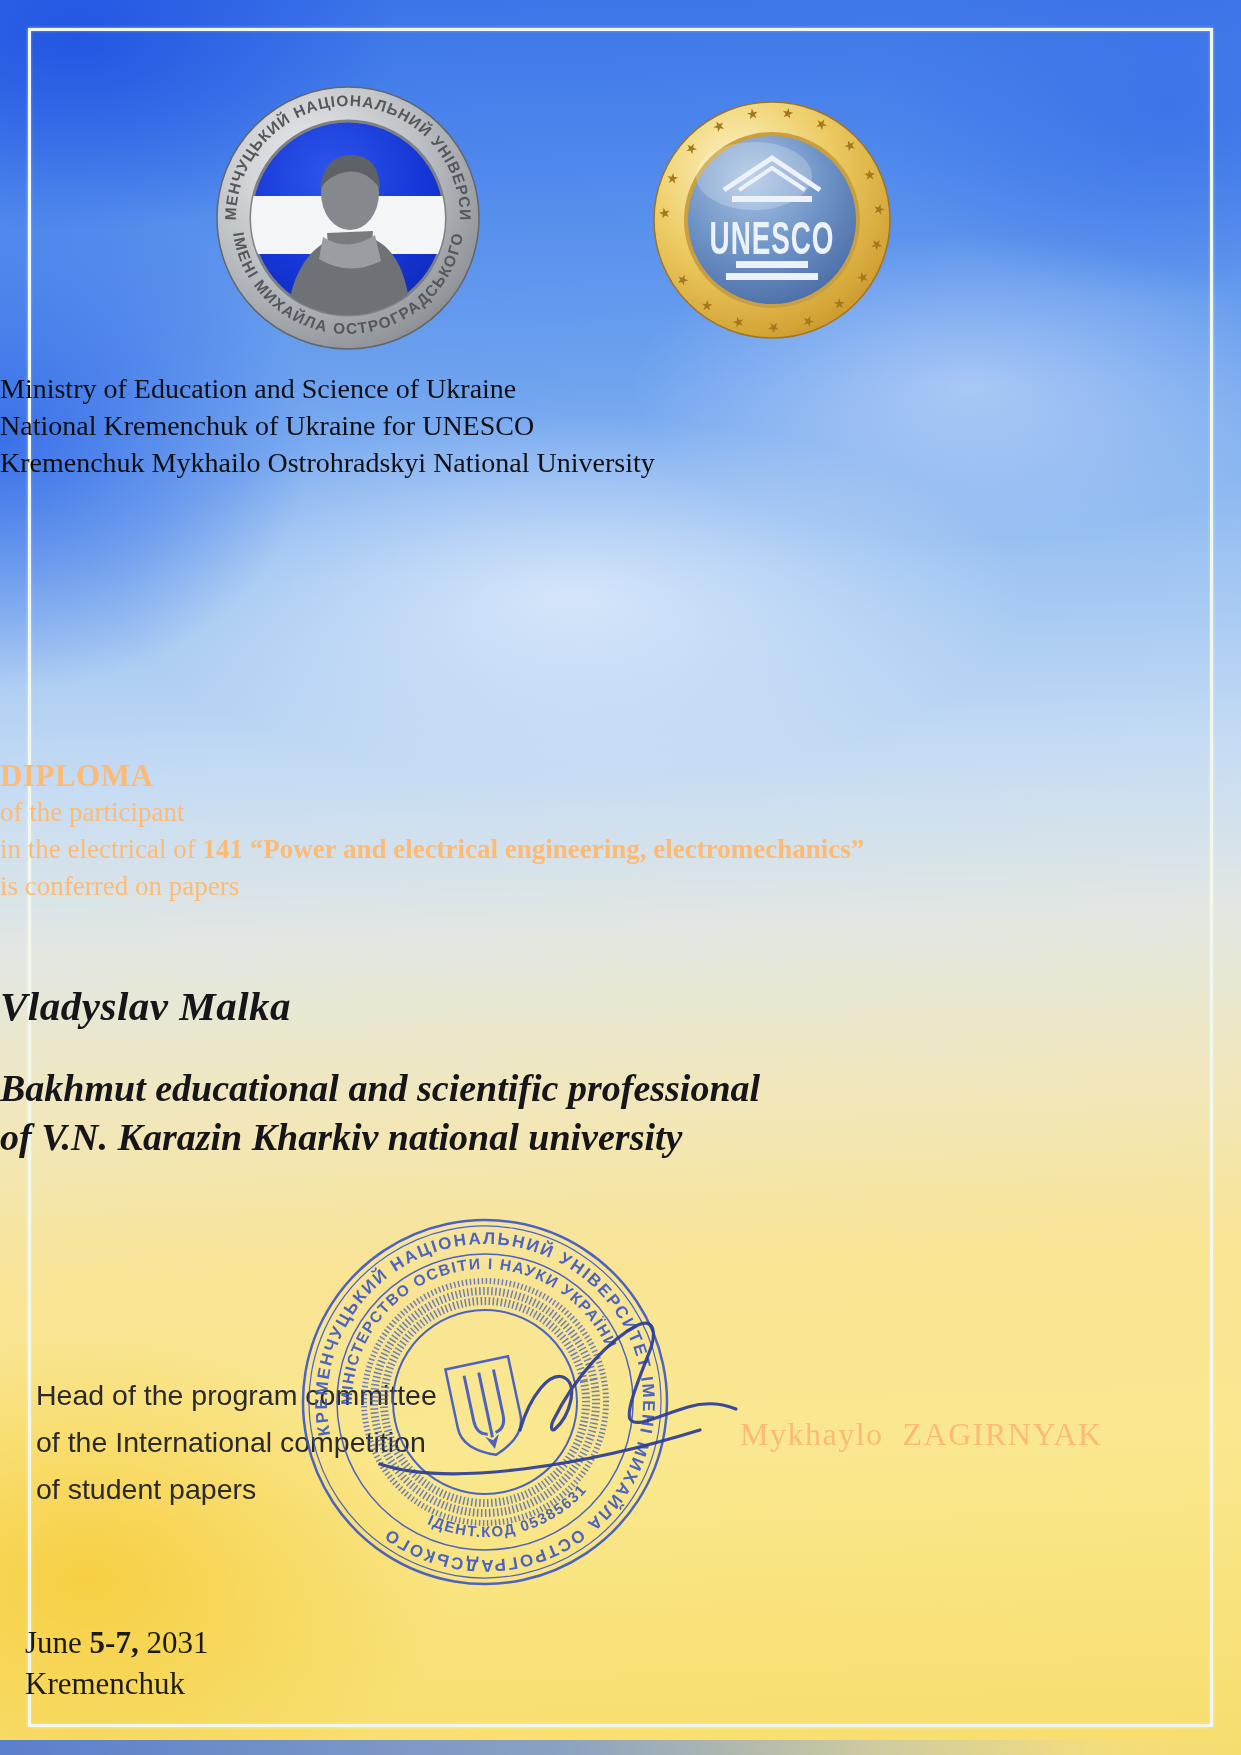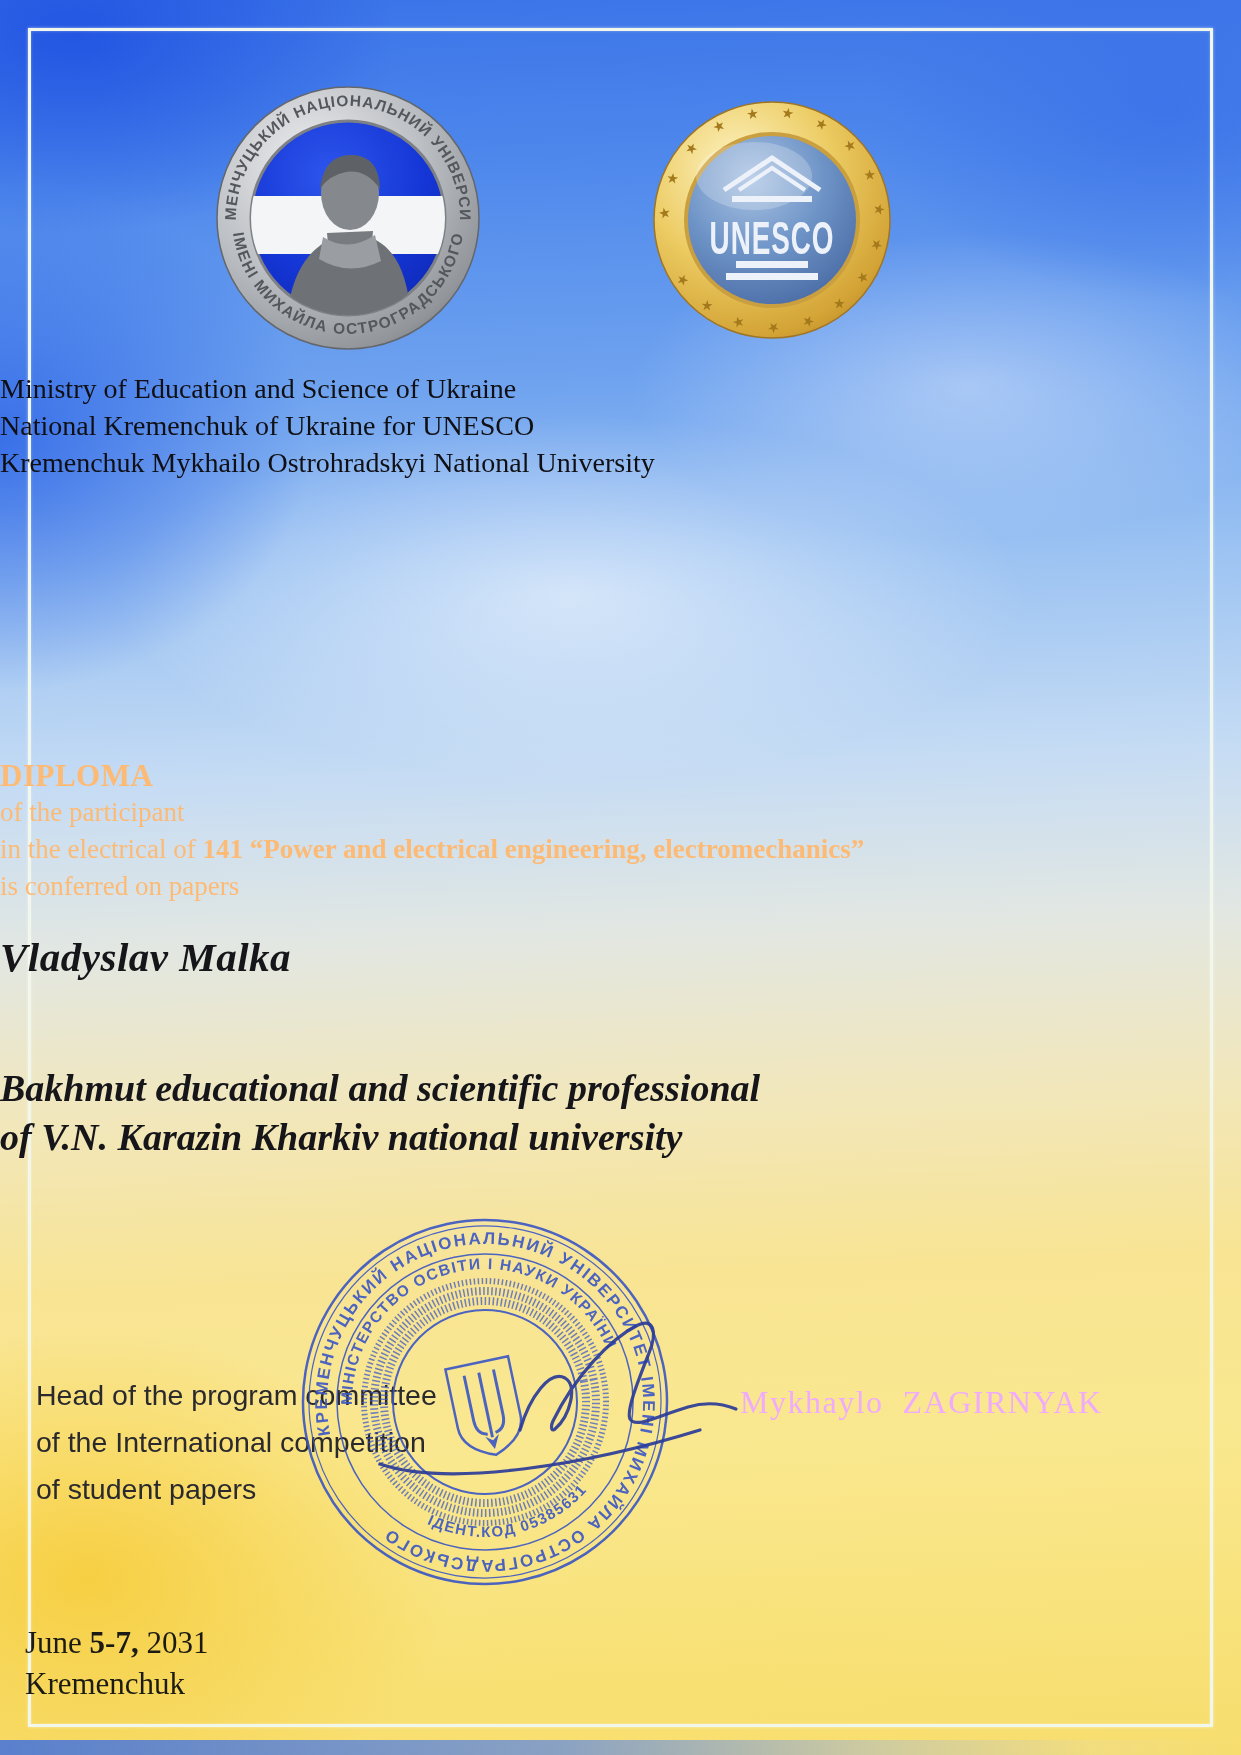--- a/index.html
+++ b/index.html
@@ -38,30 +38,30 @@
     border:3px solid #f2f7ec;
     box-shadow:0 0 3px rgba(255,255,255,.55), inset 0 0 3px rgba(255,255,255,.35);
     pointer-events:none;
   }
   .abs{position:absolute;}
   .center-text{left:0;width:100%;text-align:left;}
   .org-lines{top:370px;font-size:28px;line-height:37px;color:#101014;}
   .diploma-block{top:757px;font-size:27px;line-height:37px;color:#fdba74;}
   .diploma-title{font-size:31px;font-weight:bold;letter-spacing:.5px;}
   .bold{font-weight:bold;}
-  .student-name{top:933px;font-size:41px;font-weight:bold;font-style:italic;letter-spacing:.5px;}
+  .student-name{top:982px;font-size:41px;font-weight:bold;font-style:italic;letter-spacing:.5px;}
   .institute{top:1064px;font-size:38px;line-height:49px;font-weight:bold;font-style:italic;}
   .roles{
     left:36px;top:1372px;
     font-family:"Liberation Sans", sans-serif;
     font-size:28.5px;line-height:47px;color:#2a2a2e;
   }
   .signer{
-    left:740px;top:1384px;width:480px;
-    font-size:32px;letter-spacing:1.5px;color:#f0abfc;
+    left:740px;top:1416px;width:480px;
+    font-size:32px;letter-spacing:1.5px;color:#fdba74;
     white-space:pre;
   }
   .footer{top:1622px;font-size:31px;line-height:41px;color:#1b1b14;}
   .stamp-wrap{left:295px;top:1212px;width:380px;height:380px;transform:rotate(-12deg);opacity:.9;}
   .sign-wrap{left:368px;top:1312px;width:430px;height:195px;}
 </style>
 </head>
 <body>
 
 <div class="page">

